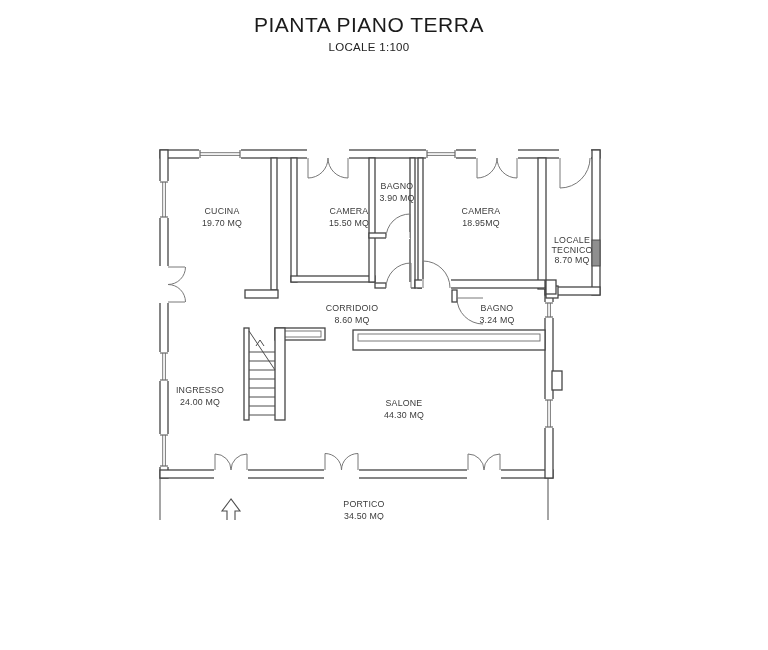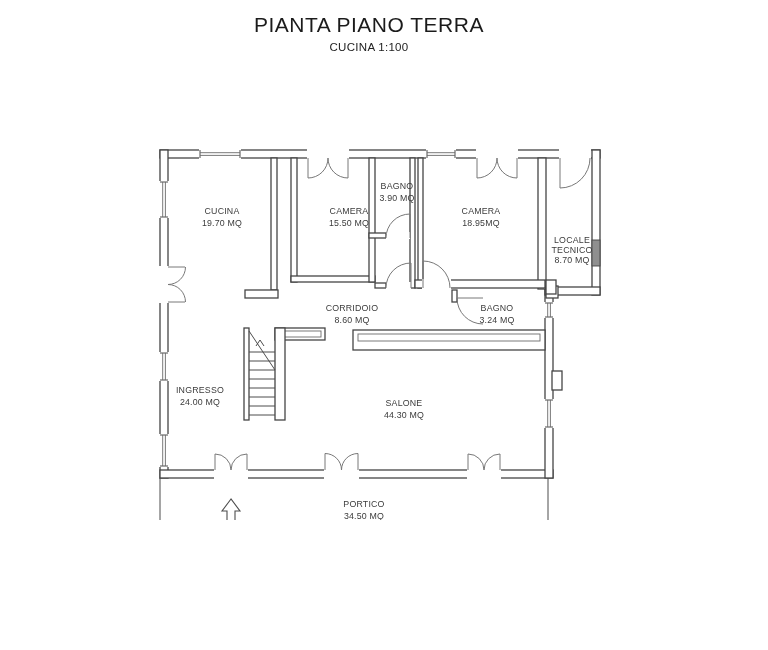--- a/index.html
+++ b/index.html
@@ -17,21 +17,21 @@
   .d{fill:none;stroke:#787878;stroke-width:1;}
   .lbl{font-family:"Liberation Sans",sans-serif;font-size:8.8px;fill:#3b3b3b;
        text-anchor:middle;letter-spacing:.2px;}
   .north{font-family:"Liberation Sans",sans-serif;font-size:11px;fill:#111;font-weight:bold;}
 </style>
 </head>
 <body>
 
 <div class="canvas">
   <div class="title">PIANTA PIANO TERRA</div>
-  <div class="subtitle">CUCINA 1:100</div>
+  <div class="subtitle">LOCALE 1:100</div>
 
   <svg width="768" height="650" viewBox="0 0 768 650">
 
     <g>
       <rect class="w" x="160" y="150" width="440" height="8"></rect>
       <rect class="w" x="160" y="150" width="8" height="328"></rect>
       <rect class="w" x="160" y="470" width="393" height="8"></rect>
       <rect class="w" x="545" y="287" width="8" height="191"></rect>
       <rect class="w" x="592" y="150" width="8" height="145"></rect>
       <rect class="w" x="545" y="287" width="55" height="8"></rect>

